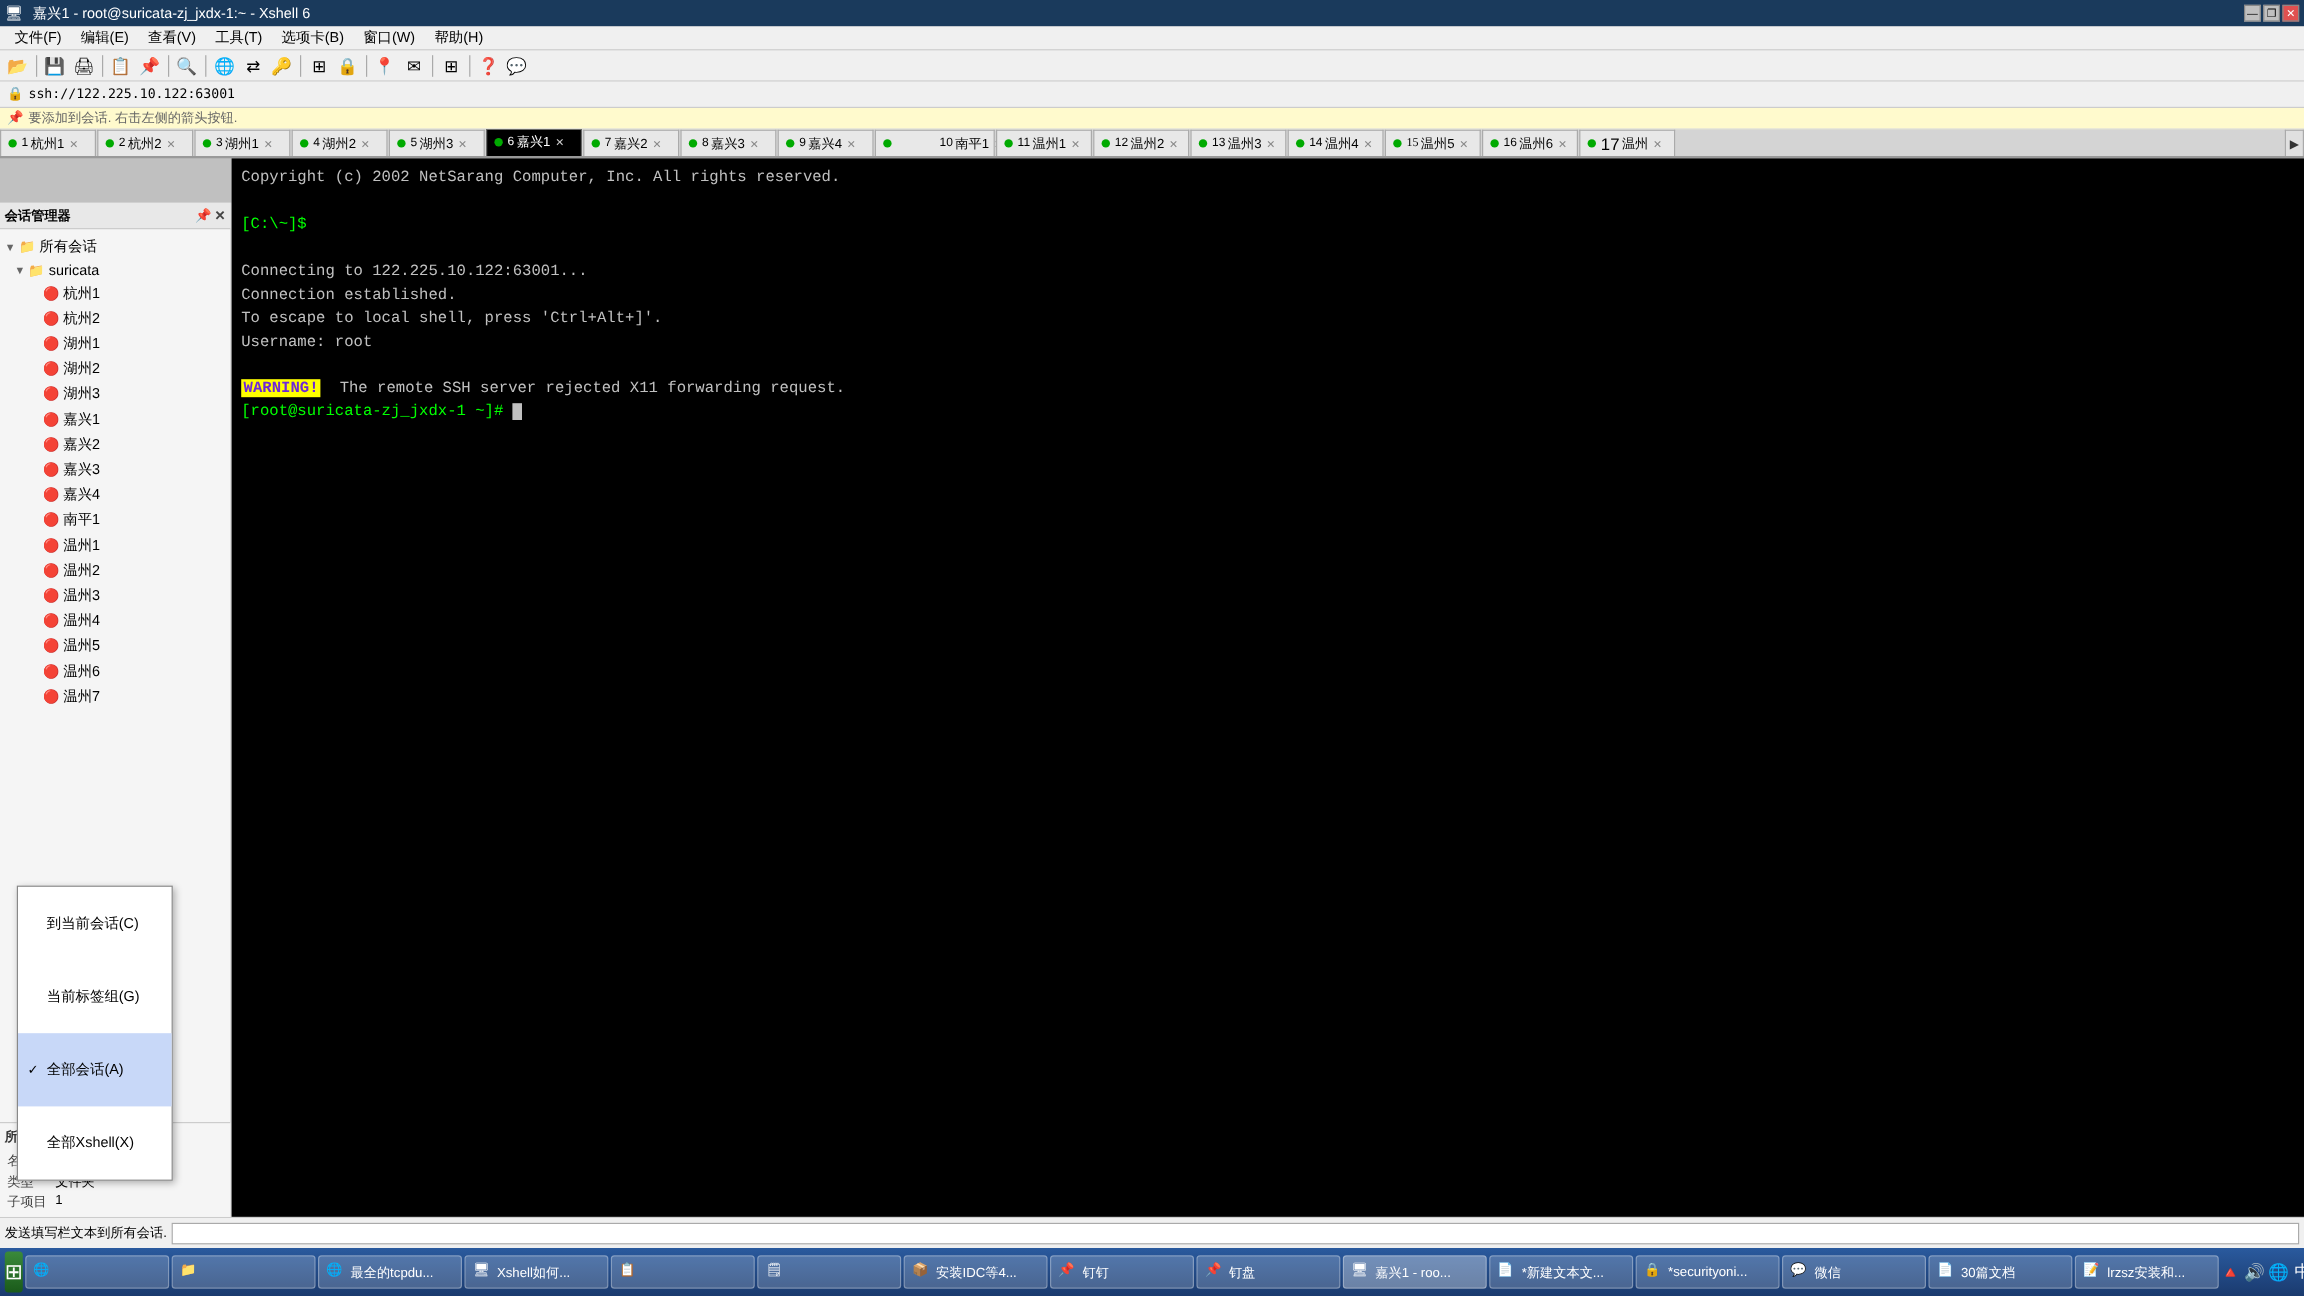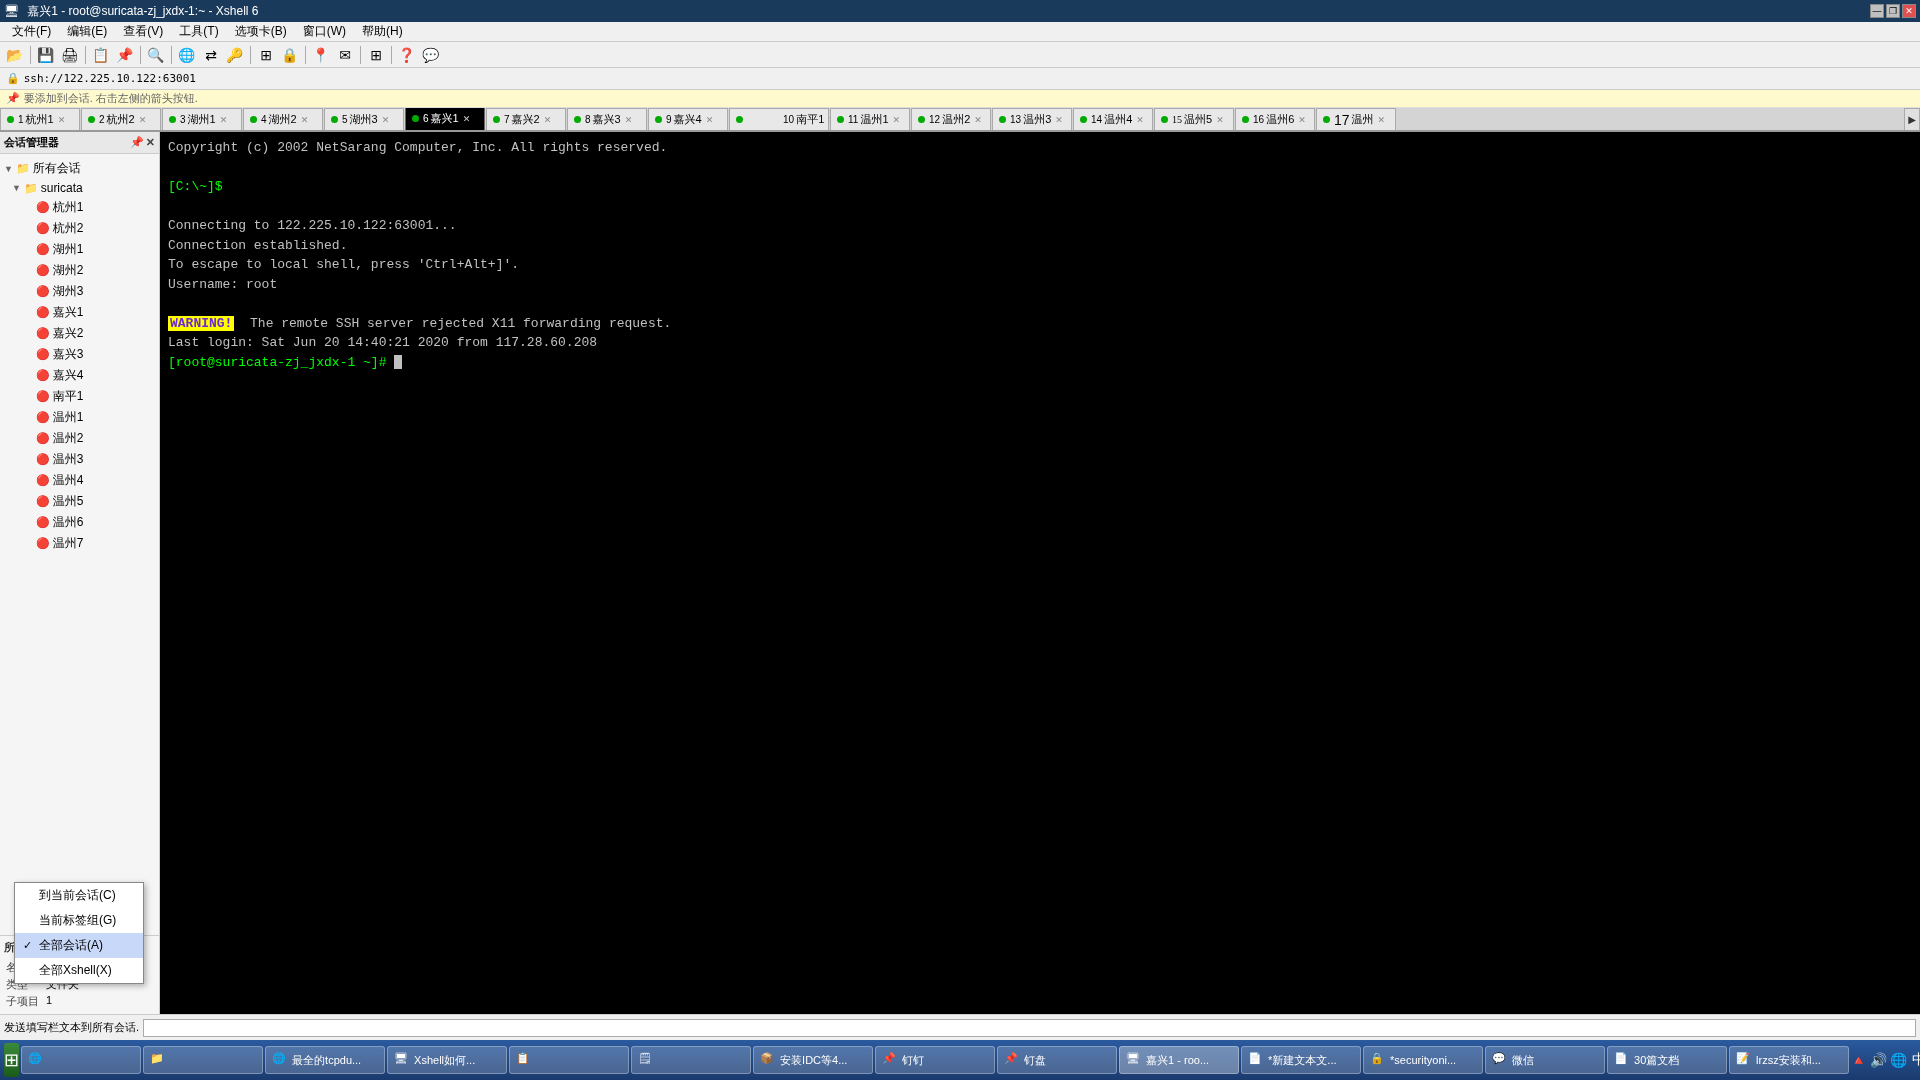--- a/index.html
+++ b/index.html
@@ -140,26 +140,27 @@
     }
 
     
     #main-layout {
       display: flex;
       height: calc(1080px - 22px - 20px - 26px - 22px - 18px - 24px - 26px - 40px);
     }
 
     
     #sidebar {
-      width: 160px;
+      width: 193px;
       background: #f5f5f5;
       border-right: 1px solid #ccc;
       display: flex;
       flex-direction: column;
       flex-shrink: 0;
+      margin-top: 37px;
     }
     #sidebar-header {
       display: flex;
       align-items: center;
       justify-content: space-between;
       padding: 3px 4px;
       background: #e8e8e8;
       border-bottom: 1px solid #ccc;
       font-size: 11px;
       font-weight: bold;
@@ -318,21 +319,21 @@
       background: white;
       border: 1px solid #888;
       box-shadow: 2px 2px 6px rgba(0,0,0,0.3);
       width: 130px;
       z-index: 500;
       font-size: 12px;
     }
     .ctx-item {
       display: flex;
       align-items: center;
-      padding: 4px 8px;
+      padding: 22px 8px;
       cursor: pointer;
       white-space: nowrap;
     }
     .ctx-item.selected { background: #c8d8f8; }
     .ctx-check { width: 16px; font-size: 11px; color: #000; }
 
     
     ::-webkit-scrollbar { width: 8px; height: 8px; }
     ::-webkit-scrollbar-track { background: #e0e0e0; }
     ::-webkit-scrollbar-thumb { background: #aaa; border: 1px solid #888; }
@@ -640,21 +641,20 @@
     <div class="term-line">Copyright (c) 2002 NetSarang Computer, Inc. All rights reserved.</div>
     <div class="term-line">&nbsp;</div>
     <div class="term-line"><span class="term-prompt">[C:\~]$</span></div>
     <div class="term-line">&nbsp;</div>
     <div class="term-line">Connecting to 122.225.10.122:63001...</div>
     <div class="term-line">Connection established.</div>
     <div class="term-line">To escape to local shell, press 'Ctrl+Alt+]'.</div>
     <div class="term-line">Username: root</div>
     <div class="term-line">&nbsp;</div>
     <div class="term-line"><span class="term-warning">WARNING!</span>&nbsp; The remote SSH server rejected X11 forwarding request.</div>
-    <div class="term-line">Last login: Sat Jun 20 14:40:21 2020 from 117.28.60.208</div>
     <div class="term-line"><span class="term-prompt">[root@suricata-zj_jxdx-1 ~]#</span> <span class="term-cursor"></span></div>
   </div>
 
 </div>
 
 <div id="bottom-bar">
   <span>发送填写栏文本到所有会话.</span>
   <input type="text" style="">
 </div>
 

